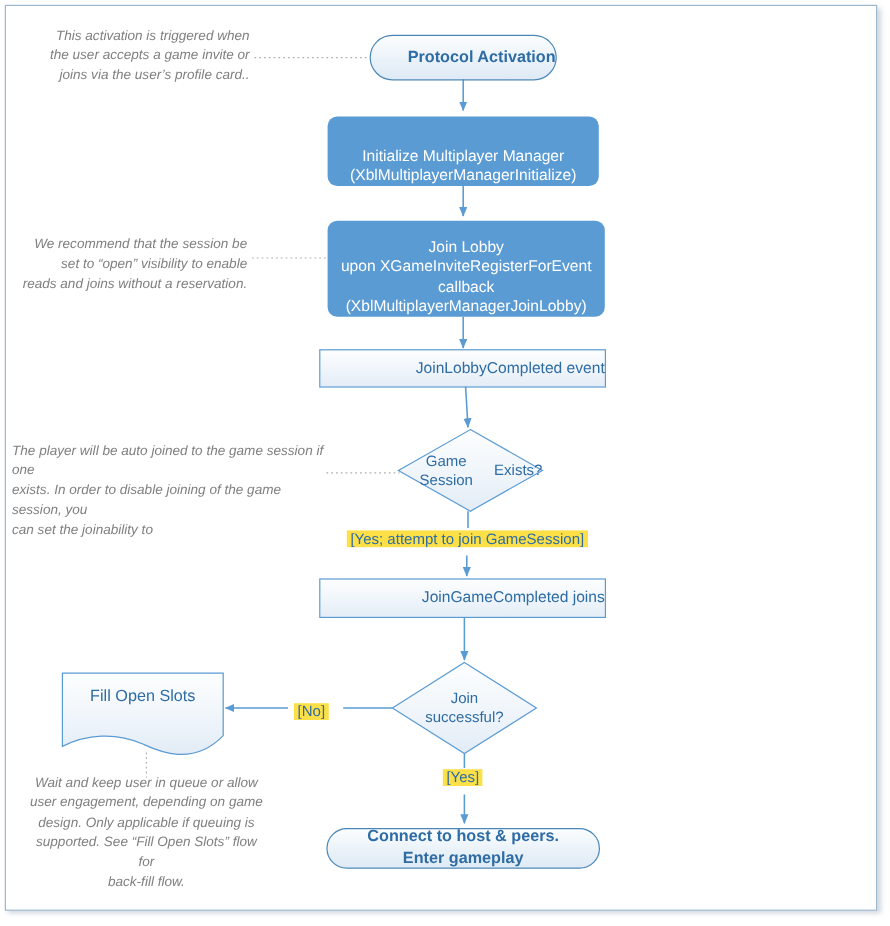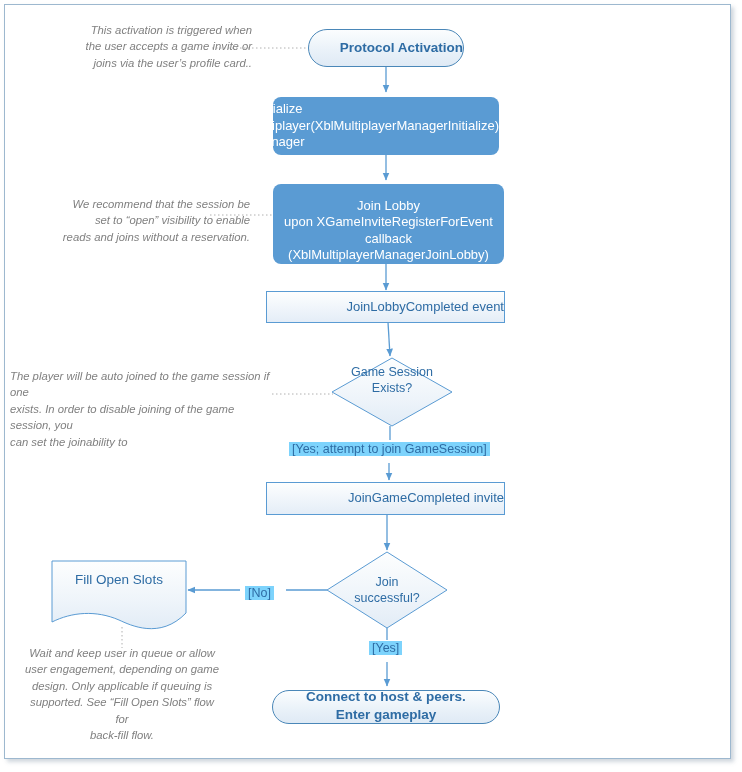--- a/index.html
+++ b/index.html
@@ -87,29 +87,29 @@
     width: 140px;
   }
   
   .note {
     position: absolute;
     font-style: italic;
     font-size: 11.3px;
     color: #808080;
     line-height: 1.45;
   }
-  .note-right { text-align: right; margin-left: 44px; }
+  .note-right { text-align: right; }
   .note-left { text-align: left; }
   .note-center { text-align: center; }
   
   .edgelabel {
     position: absolute;
     color: #2e6ca4;
     font-size: 12.5px;
-    background: #7dd3fc;
+    background: #fde047;
     padding: 0 3px;
     white-space: nowrap;
   }
 </style>
 </head>
 <body>
 
 <div id="canvas">
 
   <div id="frame"></div>
@@ -156,43 +156,43 @@
     <line x1="212" y1="48" x2="308" y2="48" stroke="#b0b0b0" stroke-width="1" stroke-dasharray="1.5,2.5"></line>
     <line x1="210" y1="215" x2="272" y2="215" stroke="#b0b0b0" stroke-width="1" stroke-dasharray="1.5,2.5"></line>
     <line x1="272" y1="394" x2="333" y2="394" stroke="#b0b0b0" stroke-width="1" stroke-dasharray="1.5,2.5"></line>
     <line x1="122" y1="627" x2="122" y2="648" stroke="#b0b0b0" stroke-width="1" stroke-dasharray="1.5,2.5"></line>
   </svg>
 
   <div class="node pill" style="left:308px; top:29px; width:156px; height:38px;">
     <span>Protocol Activation</span>
   </div>
 
-  <div class="node blue" style="left:273px; top:97px; width:226px; height:58px; flex-direction:row;">
+  <div class="node blue" style="left:273px; top:97px; width:226px; height:58px; flex-direction:column;">
     <span>Initialize Multiplayer Manager</span>
     <span>(XblMultiplayerManagerInitialize)</span>
   </div>
 
   <div class="node blue" style="left:273px; top:184px; width:231px; height:80px; flex-direction:column;">
     <span>Join Lobby</span>
     <span>upon XGameInviteRegisterForEvent</span>
     <span>callback</span>
     <span>(XblMultiplayerManagerJoinLobby)</span>
   </div>
 
   <div class="node rect" style="left:266px; top:291px; width:239px; height:32px;">
     <span>JoinLobbyCompleted event</span>
   </div>
 
-  <div class="diamond-label" style="left:332px; top:346px; width:120px; height:68px; flex-direction:column;">
+  <div class="diamond-label" style="left:332px; top:358px; width:120px; height:68px; flex-direction:row;">
     <span>Game Session</span>
     <span>Exists?</span>
   </div>
 
   <div class="node rect" style="left:266px; top:482px; width:239px; height:33px;">
-    <span>JoinGameCompleted invite</span>
+    <span>JoinGameCompleted joins</span>
   </div>
 
   <div class="diamond-label" style="left:327px; top:552px; width:120px; height:76px; flex-direction:column;">
     <span>Join</span>
     <span>successful?</span>
   </div>
 
   <div class="doc-label" style="left:49px; top:572px;">
     <span>Fill Open Slots</span>
   </div>

